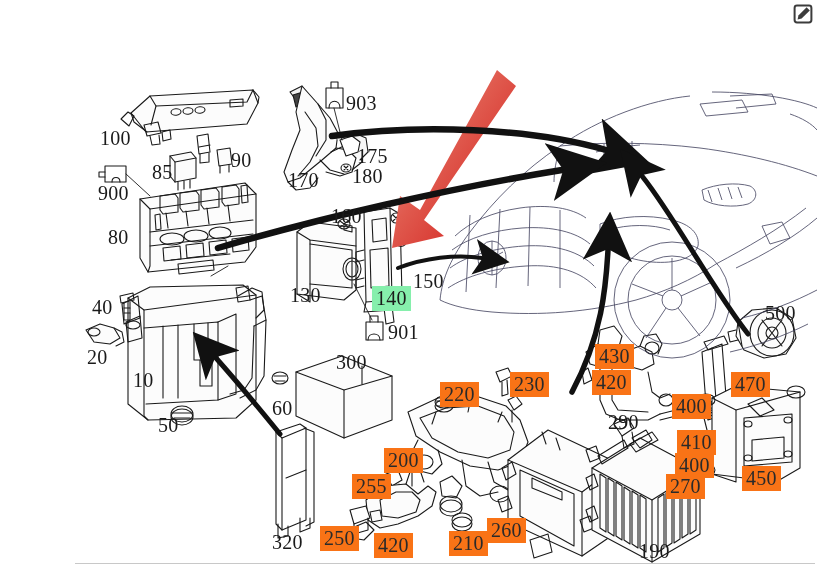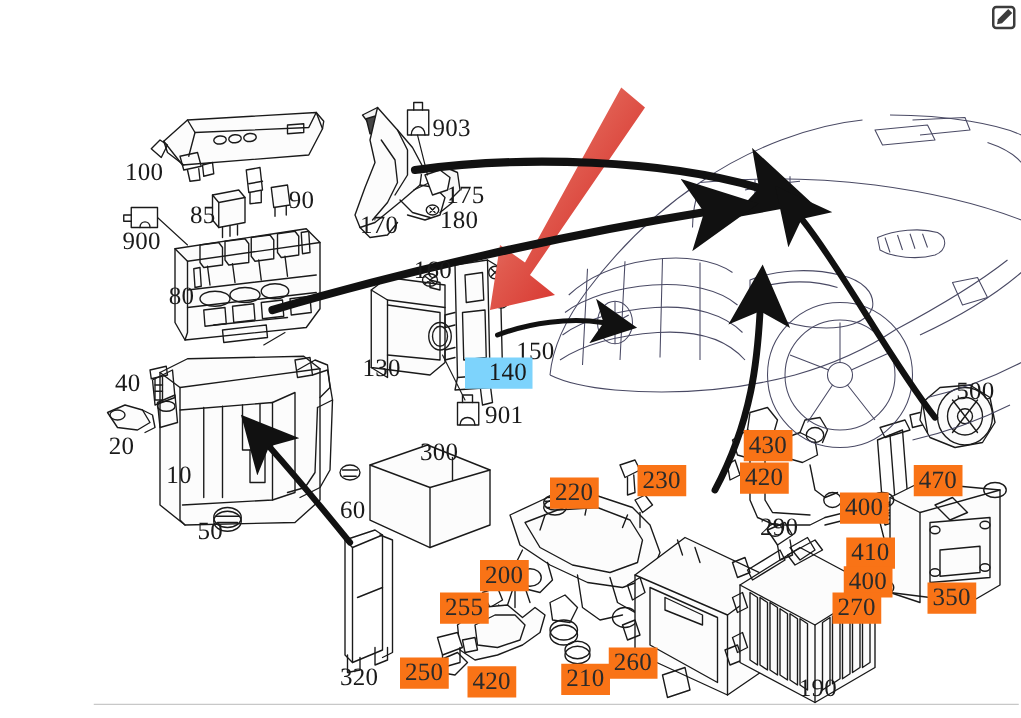--- a/index.html
+++ b/index.html
@@ -40,23 +40,23 @@
   }
   .label.plain {
     background: transparent;
   }
   .label.gray {
     background: #f97316;
     color: #2a2a2a;
     padding: 2px 4px 3px 4px;
   }
   .label.blue {
-    background: #7dd3fc;
+    background: #86efac;
     color: #1a1a1a;
-    padding: 2px 4px 3px 19px;
+    padding: 2px 4px 3px 4px;
   }
   
   #edit-icon-btn {
     position: absolute;
     right: 4px;
     top: 4px;
     width: 20px;
     height: 20px;
     cursor: pointer;
     display: block;
@@ -483,21 +483,21 @@
   </svg>
 
   <div class="label plain" style="left:100px; top:128px;">100</div>
   <div class="label plain" style="left:346px; top:93px;">903</div>
   <div class="label plain" style="left:231px; top:150px;">90</div>
   <div class="label plain" style="left:152px; top:162px;">85</div>
   <div class="label plain" style="left:357px; top:146px;">175</div>
   <div class="label plain" style="left:352px; top:166px;">180</div>
   <div class="label plain" style="left:288px; top:170px;">170</div>
   <div class="label plain" style="left:98px;  top:183px;">900</div>
-  <div class="label plain" style="left:135px; top:227px;text-align:center;">80</div>
+  <div class="label plain" style="left:108px; top:227px;text-align:center;">80</div>
   <div class="label plain" style="left:331px; top:206px;">160</div>
   <div class="label plain" style="left:413px; top:235px;margin-top:36px;">150</div>
   <div class="label plain" style="left:290px; top:285px;">130</div>
   <div class="label blue" style="left:372px; top:286px;">140</div>
   <div class="label plain" style="left:388px; top:322px;">901</div>
   <div class="label plain" style="left:92px;  top:297px;">40</div>
   <div class="label plain" style="left:87px;  top:347px;">20</div>
   <div class="label plain" style="left:133px; top:370px;">10</div>
   <div class="label plain" style="left:158px; top:415px;">50</div>
   <div class="label plain" style="left:272px; top:398px;">60</div>
@@ -513,21 +513,21 @@
   <div class="label gray" style="left:487px; top:518px;">260</div>
   <div class="label plain" style="left:639px; top:541px;">190</div>
   <div class="label plain" style="left:608px; top:412px;">290</div>
   <div class="label gray" style="left:595px; top:344px;">430</div>
   <div class="label gray" style="left:592px; top:370px;">420</div>
   <div class="label gray" style="left:672px; top:394px;">400</div>
   <div class="label gray" style="left:677px; top:430px;">410</div>
   <div class="label gray" style="left:675px; top:453px;">400</div>
   <div class="label gray" style="left:666px; top:474px;">270</div>
   <div class="label gray" style="left:731px; top:372px;">470</div>
-  <div class="label gray" style="left:742px; top:466px;">350</div>
+  <div class="label gray" style="left:742px; top:466px;">450</div>
   <div class="label plain" style="left:765px; top:303px;">500</div>
 
   <svg id="edit-icon-btn" viewBox="0 0 20 20">
     <rect x="1.6" y="1.6" width="16.8" height="16.8" rx="2.4" fill="#ffffff" stroke="#3c3c3c" stroke-width="2"></rect>
     <path d="M13.6,3.2 L16.8,6.4 L8.6,14.6 L4.6,15.4 L5.4,11.4 Z" fill="#3c3c3c"></path>
   </svg>
 
   <div id="footer-divider"></div>
 
 </div>

